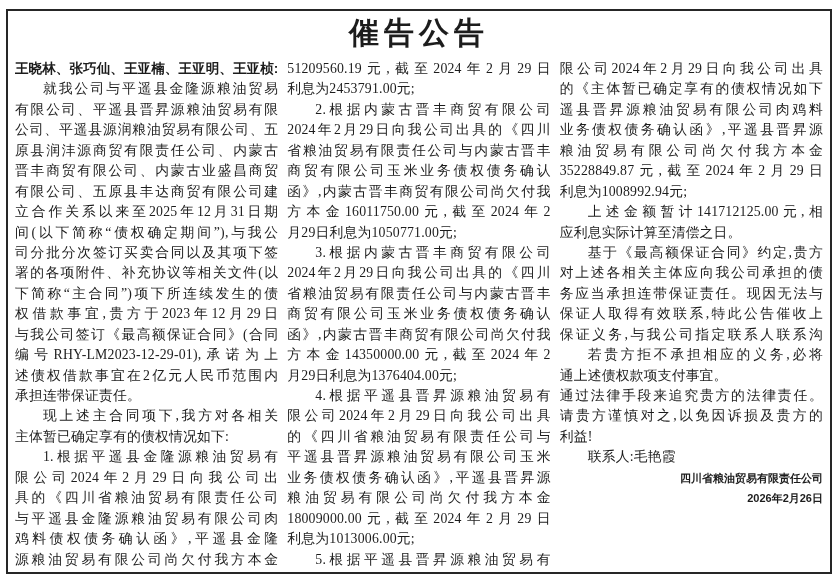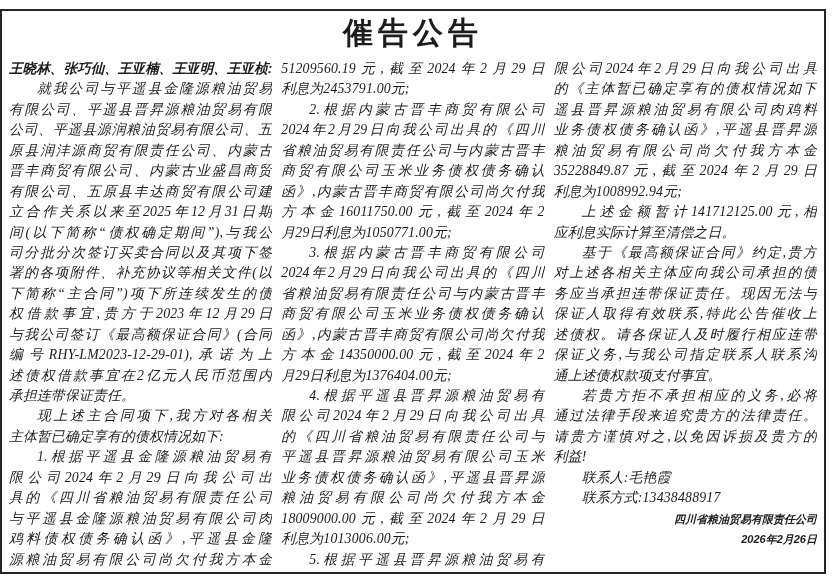--- a/index.html
+++ b/index.html
@@ -2,32 +2,32 @@
 <html style="--text: #1c1c1c; --border: #262626; --bg: #ffffff;"><head>
 <meta charset="utf-8">
 <style>
   html,body{margin:0;padding:0}
   body{
     width:838px;height:588px;position:relative;overflow:hidden;
     background:var(--bg,#ffffff);color:var(--text,#1c1c1c);
     font-family:"Liberation Serif","DejaVu Serif",serif;
   }
   .frame{
-    position:absolute;left:0;top:9px;width:826px;height:565px;
+    position:absolute;left:6px;top:9px;width:826px;height:565px;
     box-sizing:border-box;border:2px solid var(--border,#262626);
     background:var(--bg,#ffffff);
   }
   .title{
     margin:5px 0 0 0;text-align:center;
     font-family:"Liberation Sans","DejaVu Sans",sans-serif;
     font-weight:700;font-size:30px;line-height:34px;letter-spacing:5px;
   }
   .columns{
     position:absolute;left:7px;right:7px;top:48px;bottom:3px;
-    display:flex;gap:9px;font-style:italic;
+    display:flex;gap:9px;
   }
   .col{flex:1 1 0;min-width:0;overflow:hidden}
   .line{
     font-size:13.8px;line-height:20.45px;height:20.45px;overflow:hidden;
     text-align:justify;text-align-last:justify;text-justify:inter-character;
     letter-spacing:0.2px;
   }
   .line.nojust{text-align:right;text-align-last:left}
   .line.indent{padding-left:28px}
   .line.bold{
@@ -103,26 +103,24 @@
         <div class="line">业务债权债务确认函》,平遥县晋昇源</div>
         <div class="line">粮油贸易有限公司尚欠付我方本金</div>
         <div class="line">35228849.87元,截至2024年2月29日</div>
         <div class="line nojust">利息为1008992.94元;</div>
         <div class="line indent">上述金额暂计141712125.00元,相</div>
         <div class="line nojust">应利息实际计算至清偿之日。</div>
         <div class="line indent">基于《最高额保证合同》约定,贵方</div>
         <div class="line">对上述各相关主体应向我公司承担的债</div>
         <div class="line">务应当承担连带保证责任。现因无法与</div>
         <div class="line">保证人取得有效联系,特此公告催收上</div>
-        <div class="line">述债权。请各保证人及时履行相应连带</div>
         <div class="line">保证义务,与我公司指定联系人联系沟</div>
+        <div class="line indent">若贵方拒不承担相应的义务,必将</div>
         <div class="line nojust">通上述债权款项支付事宜。</div>
-        <div class="line indent">若贵方拒不承担相应的义务,必将</div>
         <div class="line">通过法律手段来追究贵方的法律责任。</div>
         <div class="line">请贵方谨慎对之,以免因诉损及贵方的</div>
         <div class="line nojust">利益!</div>
         <div class="line indent nojust">联系人:毛艳霞</div>
-        <div class="line indent nojust">联系方式:13438488917</div>
         <div class="line bold right nojust">四川省粮油贸易有限责任公司</div>
         <div class="line bold right nojust">2026年2月26日</div>
       </div>
   </div>
 </div>
 
 </body></html>

